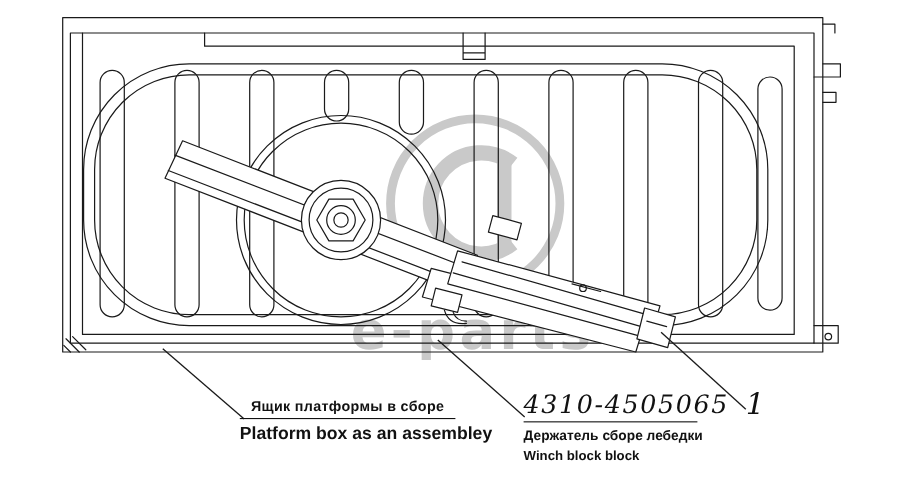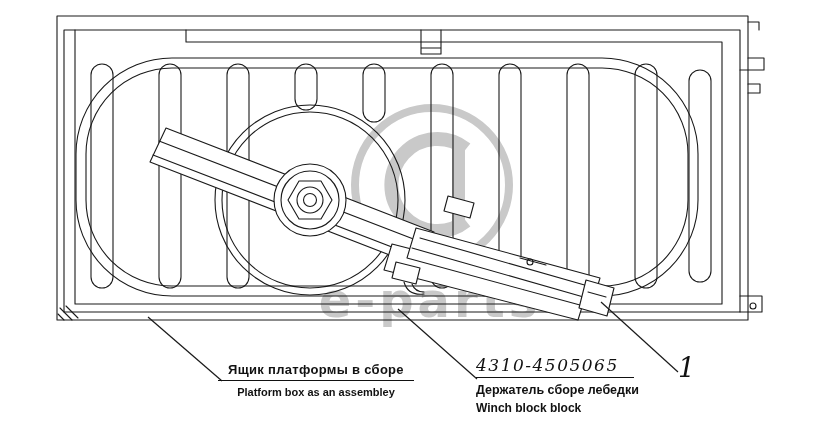--- a/index.html
+++ b/index.html
@@ -25,37 +25,37 @@
     display: block;
     font-weight: bold;
     font-size: 13px;
     letter-spacing: 0.3px;
     border-bottom: 1.6px solid #111;
     padding-bottom: 3px;
   }
   .label-a .en {
     display: block;
     font-weight: bold;
-    font-size: 11px;
+    font-size: 16px;
     margin-top: 5px;
     white-space: nowrap;
   }
 
   .label-b {
     position: absolute;
     left: 476px;
     top: 355px;
     width: 158px;
     text-align: left;
   }
   .label-b .num {
     display: block;
     font-family: "DejaVu Serif", serif;
     font-style: italic;
-    font-size: 17px;
+    font-size: 23px;
     letter-spacing: 1.5px;
     border-bottom: 1.6px solid #111;
     padding-bottom: 2px;
     white-space: nowrap;
   }
   .label-b .ru {
     display: block;
     font-weight: bold;
     font-size: 12.5px;
     margin-top: 5px;

